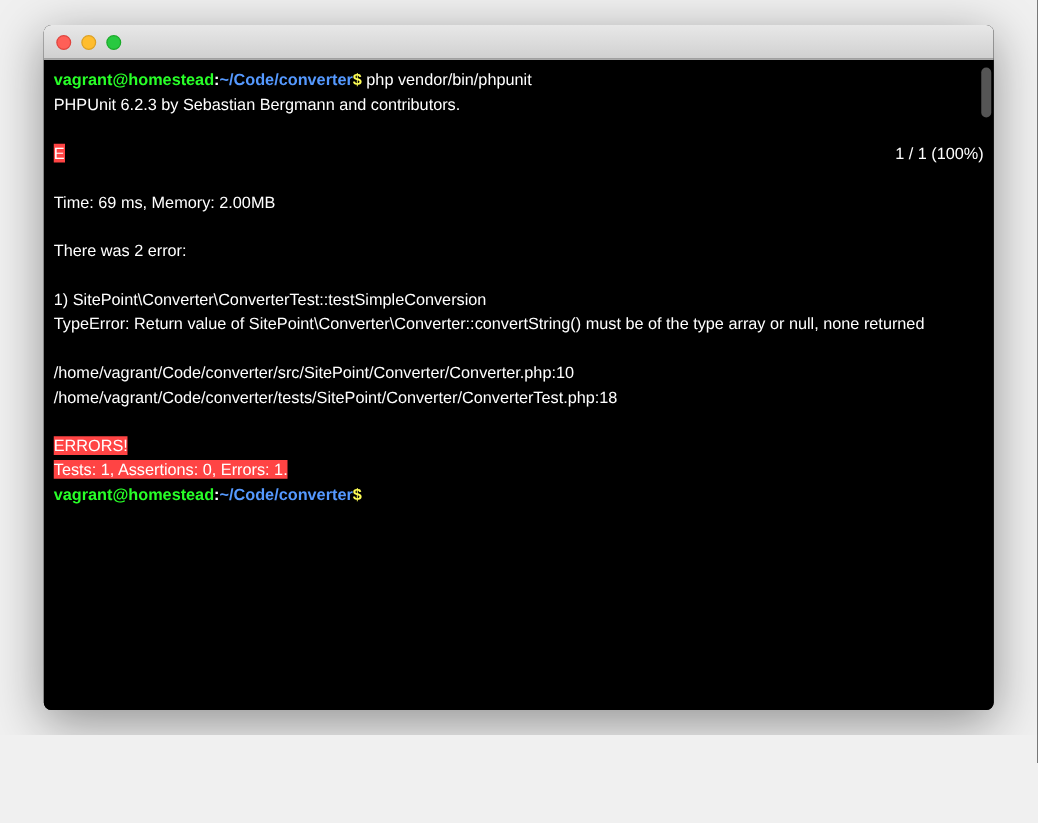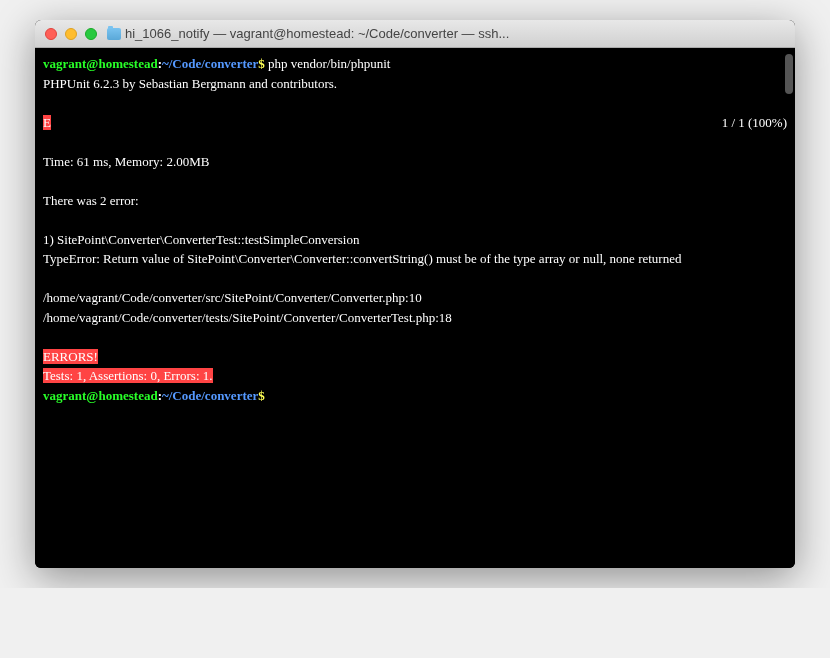--- a/index.html
+++ b/index.html
@@ -56,21 +56,21 @@
       content: "";
       position: absolute;
       top: -2px; left: 1px;
       width: 5px; height: 3px;
       background: #7ac3f0;
       border-radius: 1px 1px 0 0;
     }
     .terminal {
       background: #000;
       color: #fff;
-      font-family: Liberation Serif, serif;
+      font-family: Liberation Sans, sans-serif;
       font-size: 13px;
       line-height: 1.5;
       padding: 6px 8px 60px 8px;
       white-space: pre-wrap;
       word-break: break-all;
       min-height: 520px;
       position: relative;
     }
     .terminal::-webkit-scrollbar { width: 14px; }
     .scrollbar {
@@ -91,31 +91,27 @@
 </head>
 <body>
 
 <div class="window">
   <div class="title-bar">
     <div class="traffic-lights">
       <div class="tl tl-close"></div>
       <div class="tl tl-min"></div>
       <div class="tl tl-max"></div>
     </div>
-    <div class="title">
-      <span class="folder-icon"></span>
-      <span>hi_1066_notify — vagrant@homestead: ~/Code/converter — ssh...</span>
-    </div>
   </div>
   <div class="terminal"><span class="green">vagrant@homestead</span><span class="white">:</span><span class="blue">~/Code/converter</span><span class="yellow">$</span> <span class="normal">php vendor/bin/phpunit</span>
 <span class="normal">PHPUnit 6.2.3 by Sebastian Bergmann and contributors.</span>
 
 <span class="red-bg">E</span><span class="float-right normal">1 / 1 (100%)</span>
 
-<span class="normal">Time: 61 ms, Memory: 2.00MB</span>
+<span class="normal">Time: 69 ms, Memory: 2.00MB</span>
 
 <span class="normal">There was 2 error:</span>
 
 <span class="normal">1) SitePoint\Converter\ConverterTest::testSimpleConversion</span>
 <span class="normal">TypeError: Return value of SitePoint\Converter\Converter::convertString() must be of the type array or null, none returned</span>
 
 <span class="normal">/home/vagrant/Code/converter/src/SitePoint/Converter/Converter.php:10</span>
 <span class="normal">/home/vagrant/Code/converter/tests/SitePoint/Converter/ConverterTest.php:18</span>
 
 <span class="red-bg">ERRORS!</span>

